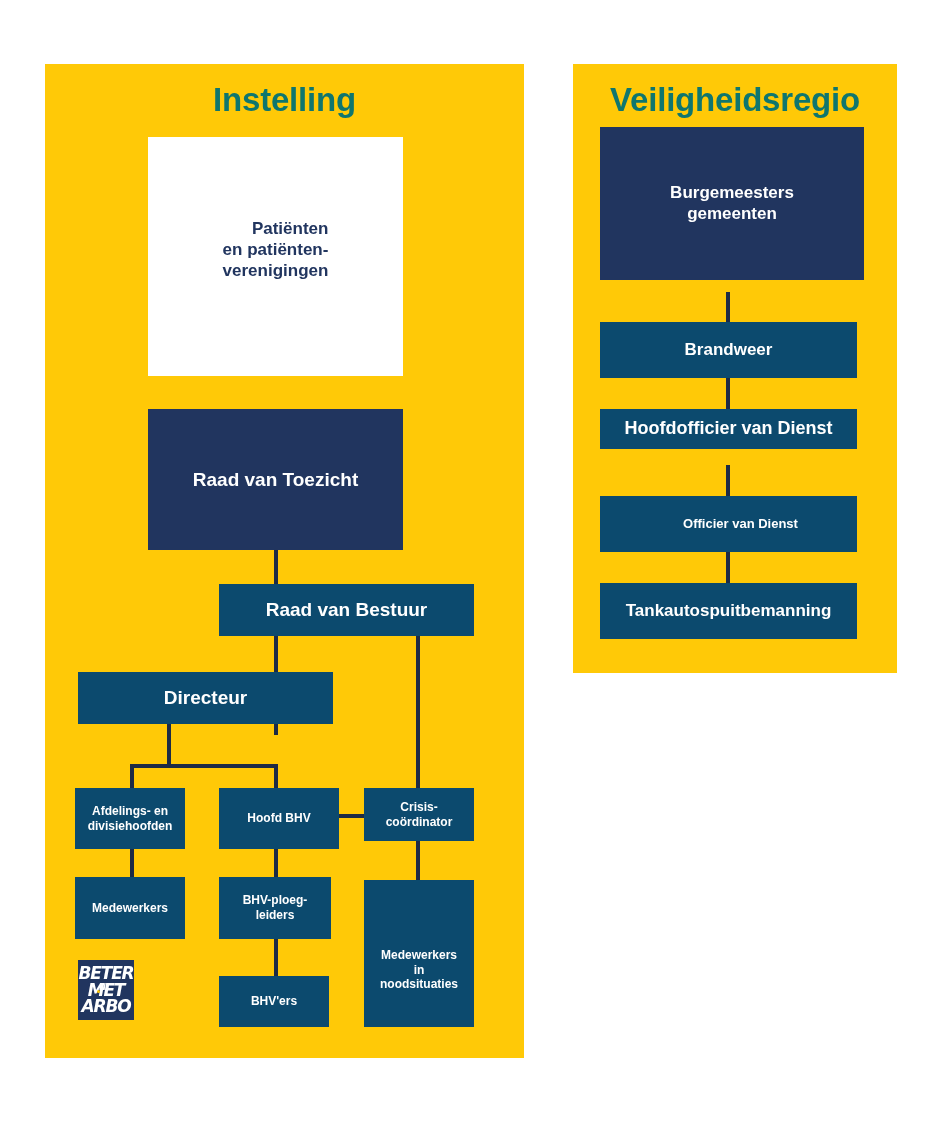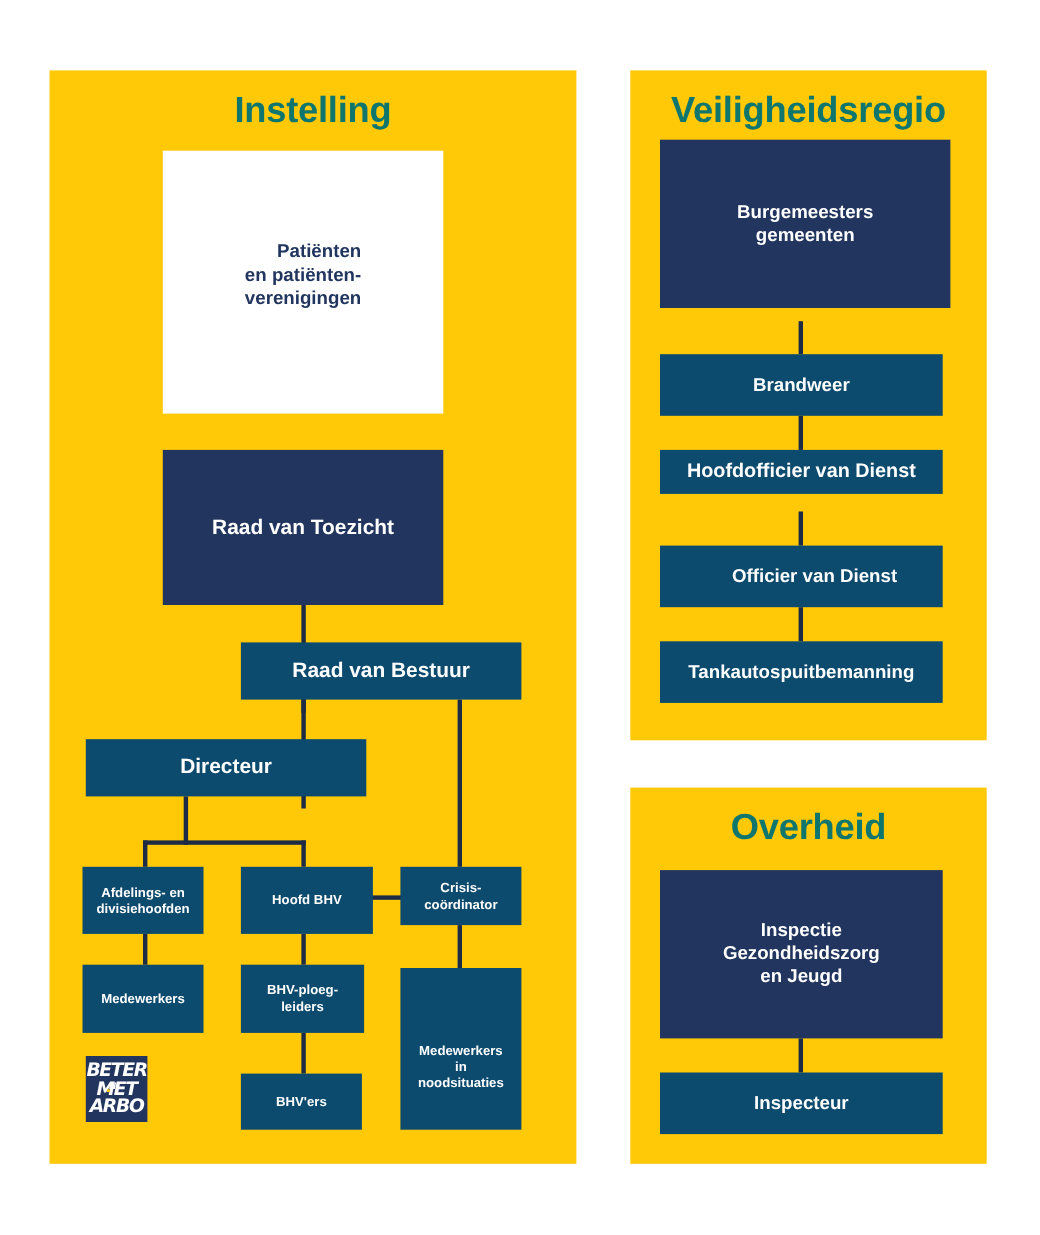--- a/index.html
+++ b/index.html
@@ -210,39 +210,23 @@
     </div>
 
     <div class="node light" style="left:27px; top:258px; width:257px; height:56px; font-size:17px;">
       <span style="white-space:pre-line;">Brandweer</span>
     </div>
 
     <div class="node light" style="left:27px; top:345px; width:257px; height:40px; font-size:18px;">
       <span style="white-space:pre-line;">Hoofdofficier van Dienst</span>
     </div>
 
-    <div class="node light" style="left:27px; top:432px; width:257px; height:56px; font-size:17px;padding-left:28px;">
+    <div class="node light" style="left:27px; top:432px; width:257px; height:56px; font-size:13px;padding-left:28px;">
       <span style="white-space:pre-line;">Officier van Dienst</span>
     </div>
 
     <div class="node light" style="left:27px; top:519px; width:257px; height:56px; font-size:17px;">
       <span style="white-space:pre-line;">Tankautospuitbemanning</span>
     </div>
   </div>
 
-  <div class="panel" style="left:573px; top:716px; width:324px; height:342px;">
-
-    <div class="panel-title" style="top:19px;">Overheid</div>
-
-    <div class="conn" style="left:153px; top:228px; width:4px; height:31px;"></div>
-
-    <div class="node dark" style="left:27px; top:75px; width:257px; height:153px; font-size:17px;">
-      <span style="white-space:pre-line;">Inspectie
-Gezondheidszorg
-en Jeugd</span>
-    </div>
-
-    <div class="node light" style="left:27px; top:259px; width:257px; height:56px; font-size:17px;">
-      <span style="white-space:pre-line;">Inspecteur</span>
-    </div>
-  </div>
 
 </div>
 
 </body></html>

